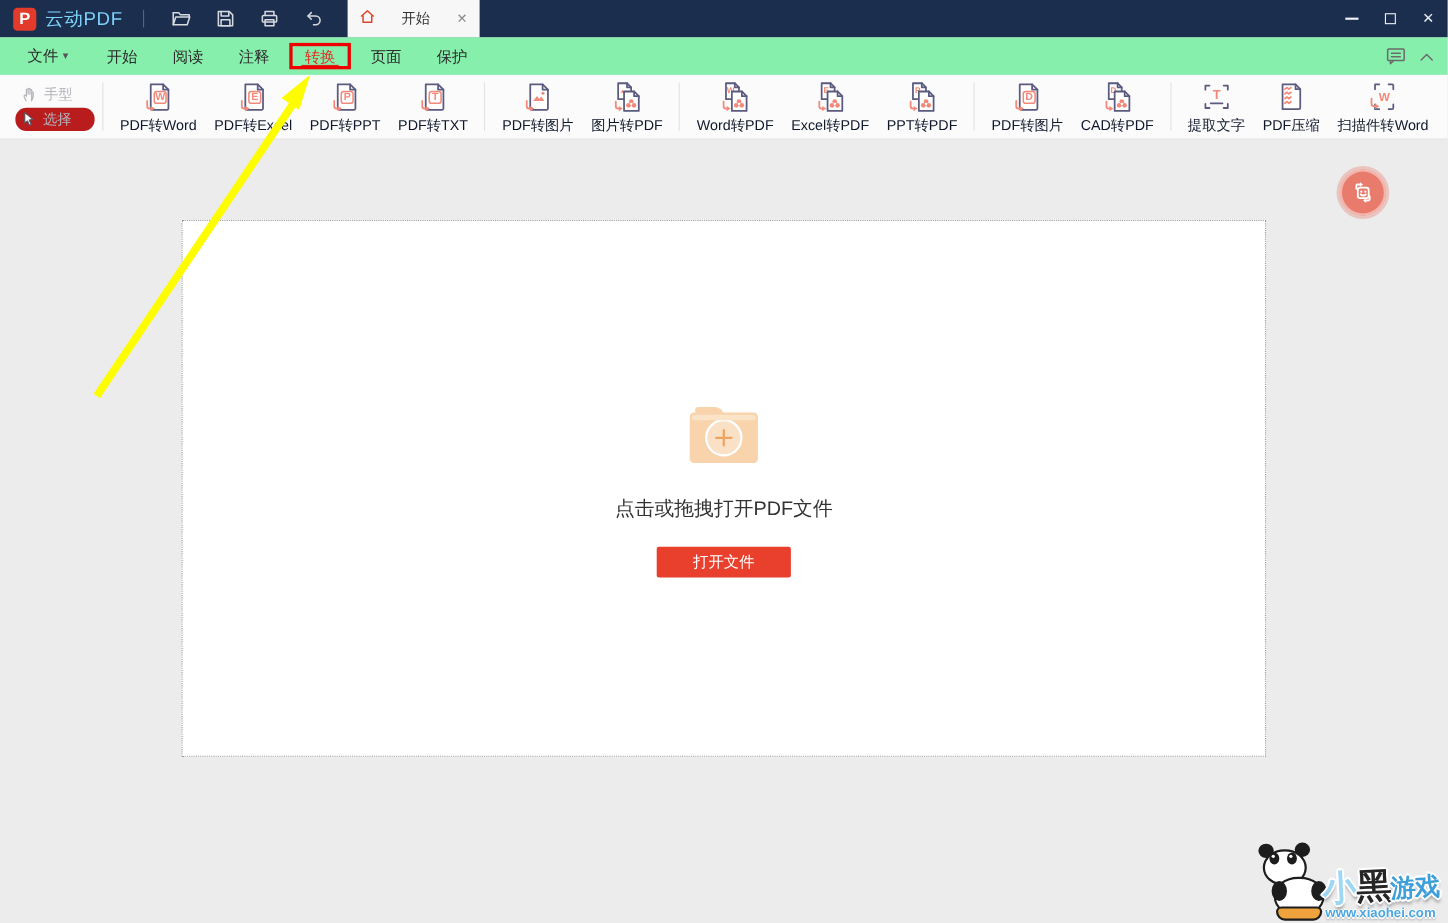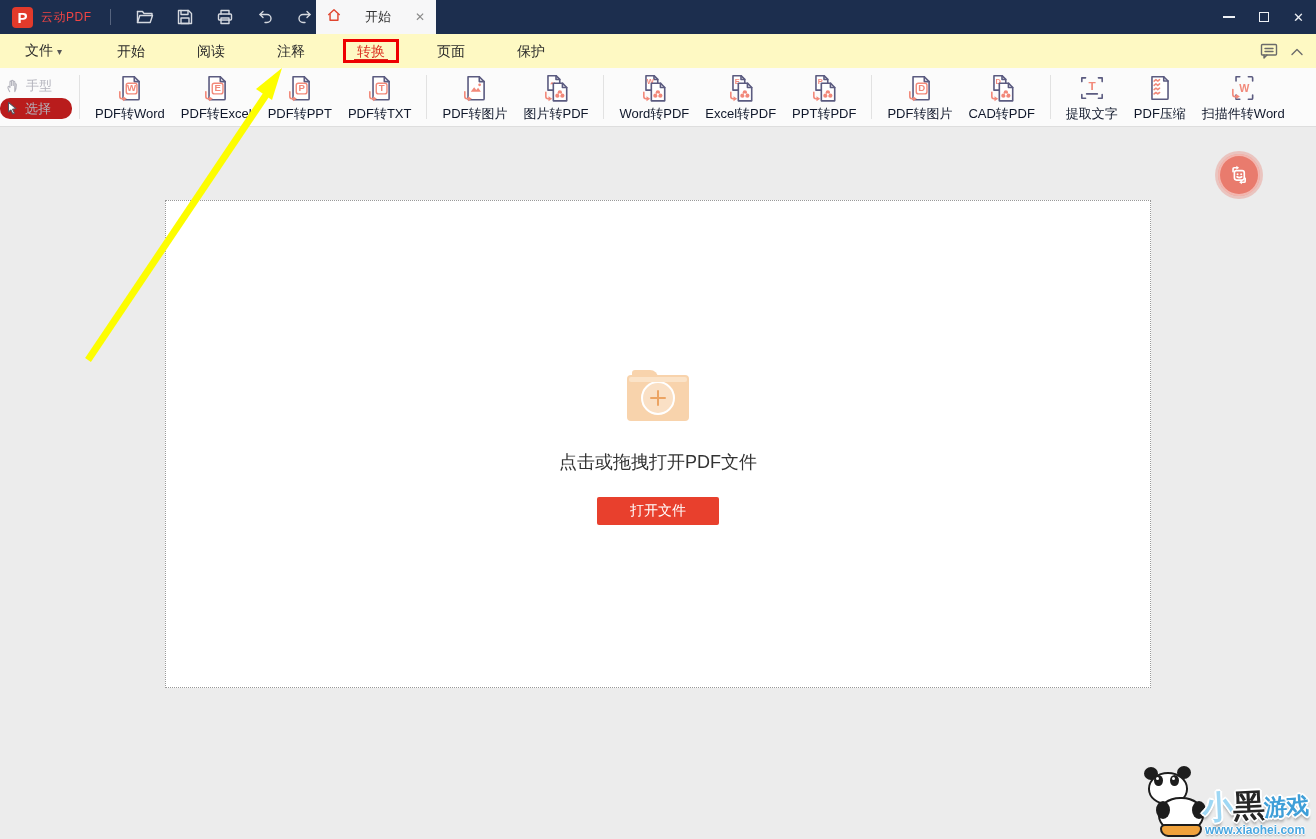--- a/index.html
+++ b/index.html
@@ -5,50 +5,50 @@
   * { margin:0; padding:0; box-sizing:border-box; }
   html,body { width:1316px; height:839px; }
   body { font-family:"Liberation Sans","DejaVu Sans",sans-serif; background:#ececec; overflow:hidden; }
   #app { position:relative; width:1316px; height:839px; }
 
   
   .titlebar { position:relative; height:34px; background:#1c2e4e; color:#fff; }
   .tb-left { position:absolute; left:0; top:0; height:34px; display:flex; align-items:center; padding-left:12px; }
   .logo { width:21px; height:21px; background:#e23a2b; border-radius:4px; display:flex; align-items:center; justify-content:center;
           font-weight:bold; font-size:15px; color:#fff; }
-  .app-name { margin-left:8px; font-size:12px; color:#ef4444; letter-spacing:.5px; }
+  .app-name { margin-left:8px; font-size:17px; color:#7dd3fc; letter-spacing:.5px; }
   .tb-div { width:1px; height:16px; background:#56647e; margin:0 14px 0 18px; }
   .tb-ic { width:26px; height:26px; margin:0 7px; display:flex; align-items:center; justify-content:center; cursor:pointer; }
   .tb-ic svg { stroke:#d5d9e0; stroke-width:1.4; fill:none; stroke-linecap:round; stroke-linejoin:round; }
   .tb-tab { position:absolute; left:316px; top:0; width:120px; height:34px; background:#f7f7f8; display:flex; align-items:center;
             padding:0 11px; cursor:default; }
   .tb-tab .home svg { stroke:#e0452f; stroke-width:1.6; fill:none; stroke-linejoin:round; }
   .tb-tab .tab-label { flex:1; text-align:center; font-size:13px; color:#333; }
   .tb-tab .tab-close { color:#8a8a8a; font-size:12px; cursor:pointer; }
   .tb-controls { position:absolute; right:0; top:0; height:34px; display:flex; }
   .wc { width:35px; height:34px; display:flex; align-items:center; justify-content:center; cursor:pointer; }
   .wc-min-bar { width:12px; height:2px; background:#eef1f5; }
   .wc-max-box { width:10px; height:10px; border:1.5px solid #eef1f5; }
   .wc-close { color:#eef1f5; font-size:13px; }
 
   
-  .menubar { position:relative; height:34px; background:#fef9c3; display:flex; align-items:flex-start; padding-left:25px;gap:20px; }
+  .menubar { position:relative; height:34px; background:#86efac; display:flex; align-items:flex-start; padding-left:25px; }
   .menu-file { display:flex; align-items:center; width:40px; font-size:14px; color:#2b2b2b; cursor:pointer; height:34px; }
   .menu-file .dd { font-size:10px; color:#555; margin-left:4px; }
   .menu-item { position:relative; width:28px; margin-left:32px; text-align:center; font-size:14px; color:#2b2b2b;
                height:34px; line-height:34px; cursor:pointer; white-space:nowrap; }
   .menu-item.active { color:#dc3223; }
   .menu-item.active .ul { position:absolute; left:-3px; right:-3px; bottom:7px; height:2.5px; background:#d8281a; }
   .anno-box { position:absolute; left:-14px; right:-14px; top:5px; bottom:5px; border:3px solid #ee0000; z-index:40; pointer-events:none; }
   .mb-right { position:absolute; right:12px; top:0; height:34px; display:flex; align-items:center; gap:12px; }
   .mb-ic { display:flex; align-items:center; justify-content:center; cursor:pointer; }
   .mb-ic svg { stroke:#6b6b6b; stroke-width:1.4; fill:none; stroke-linecap:round; stroke-linejoin:round; }
 
   
-  .ribbon { height:59px; background:#fbfbfb; border-bottom:1px solid #dedede; display:flex; align-items:center; }
+  .ribbon { height:59px; background:#fbfbfb; border-bottom:1px solid #dedede; display:flex; align-items:center; padding-left:14px; }
   .tools { display:flex; flex-direction:column; gap:2px; width:72px; }
   .tool { display:flex; align-items:center; gap:6px; height:21px; padding:0 5px; border-radius:2px; color:#b4b4bd; font-size:13px; cursor:default; }
   .tool.sel { background:#b91c1c;border-radius:10px; }
   .tool svg { flex:0 0 auto; }
   .rsep { width:1px; height:44px; background:#e2e2e2; margin:0 7px; }
   .rbtn { display:flex; flex-direction:column; align-items:center; padding:2px 8px 0; cursor:pointer; }
   .rbtn svg { display:block; }
   .rlabel { font-size:13px; color:#0f172a; margin-top:2px; white-space:nowrap; }
 
   

